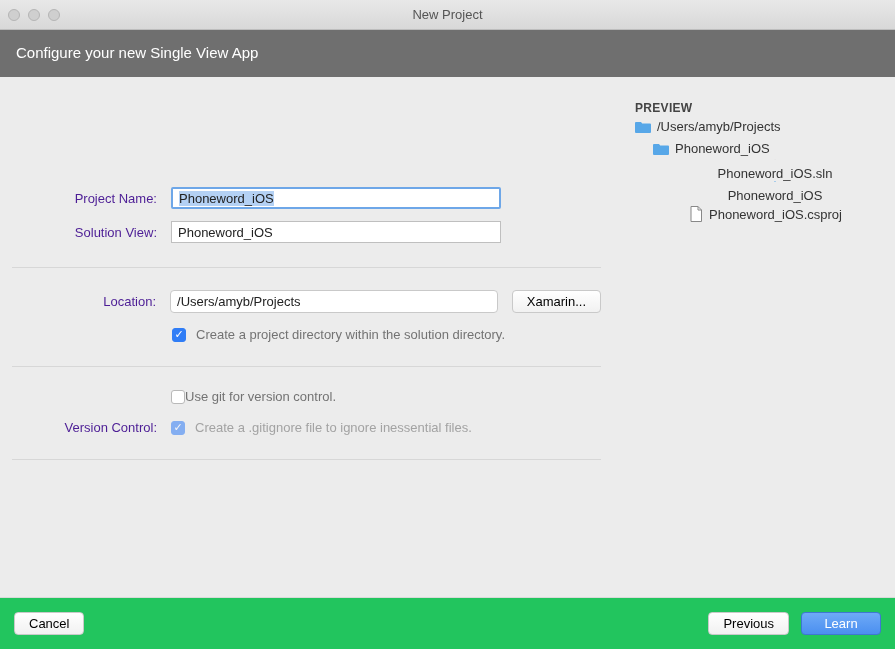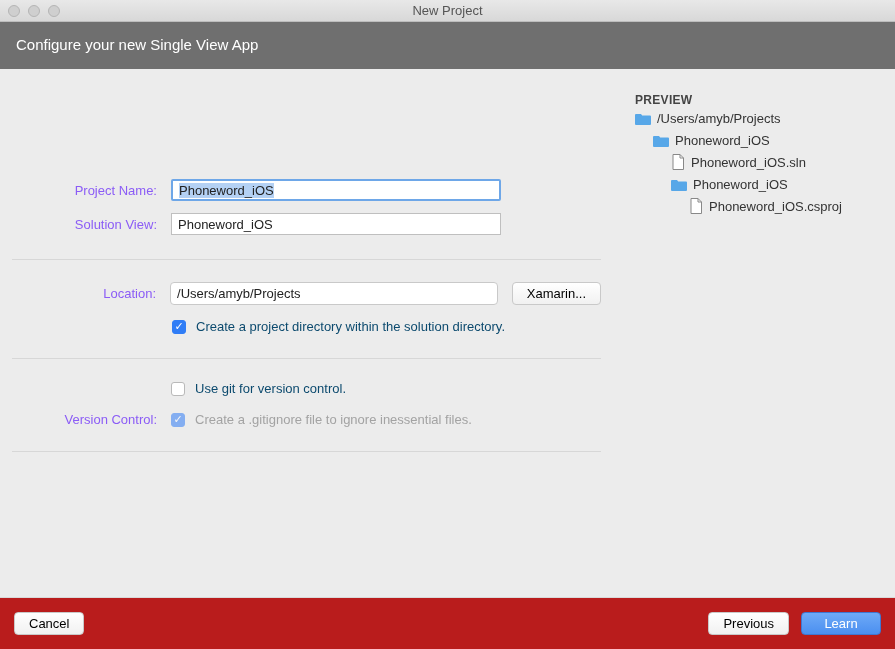--- a/index.html
+++ b/index.html
@@ -8,21 +8,21 @@
       font-size: 13px;
       color: #333;
       background: #ececec;
       width: 895px;
       height: 649px;
       overflow: hidden;
       display: flex;
       flex-direction: column;
     }
     .titlebar {
-      height: 22px;
+      height: 30px;
       background: linear-gradient(#e8e8e8, #d8d8d8);
       border-bottom: 1px solid #bdbdbd;
       display: flex;
       align-items: center;
       position: relative;
       flex-shrink: 0;
     }
     .traffic { display: flex; gap: 8px; margin-left: 8px; }
     .tl { width: 12px; height: 12px; border-radius: 50%; background: #cfcfcf; border: 0.5px solid #b5b5b5; }
     .titlebar-title { position: absolute; left: 0; right: 0; text-align: center; font-size: 13px; color: #555; pointer-events: none; }
@@ -36,27 +36,27 @@
     }
     .content { flex: 1; display: flex; background: #ececec; overflow: hidden; }
     .form-pane { width: 625px; padding: 20px 12px 0 0; overflow: auto; }
     .preview-pane { flex: 1; padding: 24px 16px 0 10px; font-size: 13px; }
     .preview-title { font-size: 12px; font-weight: 700; letter-spacing: 0.3px; color: #444; }
     .tree-row { display: flex; align-items: center; gap: 6px; height: 22px; }
     .folder-icon { width: 16px; height: 13px; }
     .file-icon { width: 14px; height: 16px; }
     .ind1 { padding-left: 0; }
     .ind2 { padding-left: 18px; }
-    .ind3 { padding-left: 36px; }
+    .ind3 { padding-left: 36px; flex-direction: column; }
     .ind4 { padding-left: 54px; }
 
     .section { padding: 0 0 24px 0; border-bottom: 1px solid #d7d7d7; margin: 0 12px 22px 12px; }
     .section.last { border-bottom: none; }
     .row { display: flex; align-items: center; margin-bottom: 12px; }
-    .label { width: 145px; text-align: right; margin-right: 14px; color: #8b5cf6; }
+    .label { width: 145px; text-align: right; margin-right: 14px; color: #4c1d95; }
     .input {
       height: 22px; border: 1px solid #bfbfbf; border-radius: 0; background: #fff;
       padding: 0 6px; font-size: 13px; font-family: inherit; color: #222;
     }
     .input-project { width: 330px; border: 2px solid #6ea7e8; border-radius: 2px; }
     .input-project::selection { background: #b0d0f5; }
     .input-solution { width: 330px; }
     .input-location { width: 330px; height: 23px; border-radius: 4px; border: 1px solid #c9c9c9; }
     .btn {
       height: 23px; border: 1px solid #c9c9c9; background: linear-gradient(#ffffff, #f1f1f1);
@@ -64,26 +64,26 @@
     }
     .checkbox-row { display: flex; align-items: center; margin-left: 160px; margin-bottom: 8px; gap: 10px; }
     .checkbox {
       width: 14px; height: 14px; border: 1px solid #b9b9b9; border-radius: 3px;
       background: #fff; display: inline-flex; align-items: center; justify-content: center;
       flex-shrink: 0;
     }
     .checkbox.checked { background: #307df6; border-color: #307df6; }
     .checkbox.checked::after { content: "✓"; color: #fff; font-size: 11px; line-height: 1; }
     .checkbox.disabled { opacity: 0.55; }
-    .cb-label { color: #0c4a6e; }
+    .cb-label { color: #737373; }
     .cb-label.disabled { color: #a3a3a3; }
     .link { color: #3971d6; cursor: pointer; }
 
     .footer {
-      height: 52px; border-top: 1px solid #d9d9d9; background: #b91c1c;
+      height: 52px; border-top: 1px solid #d9d9d9; background: #22c55e;
       display: flex; align-items: center; padding: 0 14px; flex-shrink: 0;
     }
     .footer .spacer { flex: 1; }
     .footer .btn { min-width: 70px; }
     .footer .btn-primary {
       background: linear-gradient(#6eaaf7, #4b8ff0); color: #fff; border: 1px solid #3f77d1;
       min-width: 80px;
     }
     .footer .btn + .btn { margin-left: 12px; }
     .selected-text { background: #b4d1f4; padding: 0; }
@@ -130,21 +130,21 @@
       <div class="checkbox-row" style="margin-top:14px;margin-bottom:0;">
         <span class="checkbox checked"></span>
         <span class="cb-label">Create a project directory within the solution directory.</span>
       </div>
     </div>
 
     <div class="section">
       <div class="row" style="margin-bottom:0;align-items:flex-end;">
         <div class="label" style="padding-top:1px;">Version Control:</div>
         <div style="flex:1;">
-          <div style="display:flex;align-items:center;gap:10px;margin-bottom:16px;">
+          <div style="display:flex;align-items:center;margin-bottom:16px;">
             <span class="checkbox"></span>
             <span class="cb-label">Use git for version control.</span>
           </div>
           <div style="display:flex;align-items:center;gap:10px;">
             <span class="checkbox checked disabled"></span>
             <span class="cb-label disabled">Create a .gitignore file to ignore inessential files.</span>
           </div>
         </div>
       </div>
     </div>

